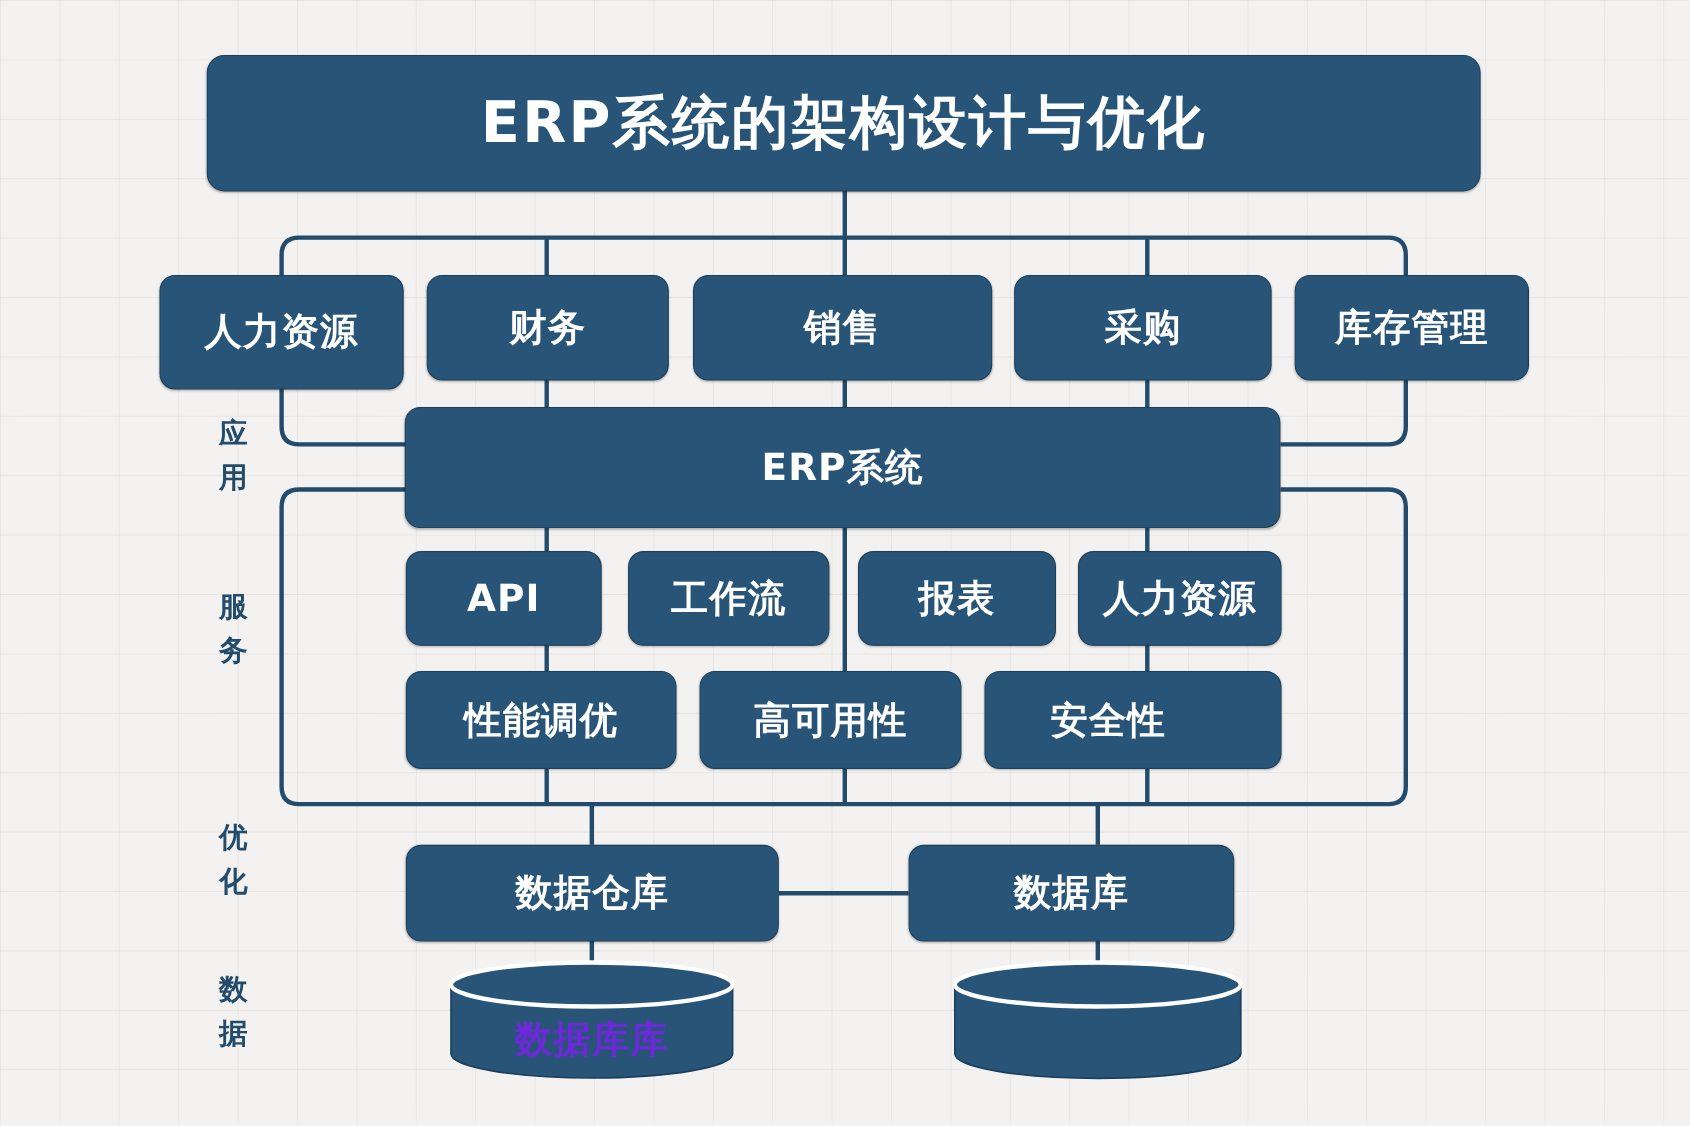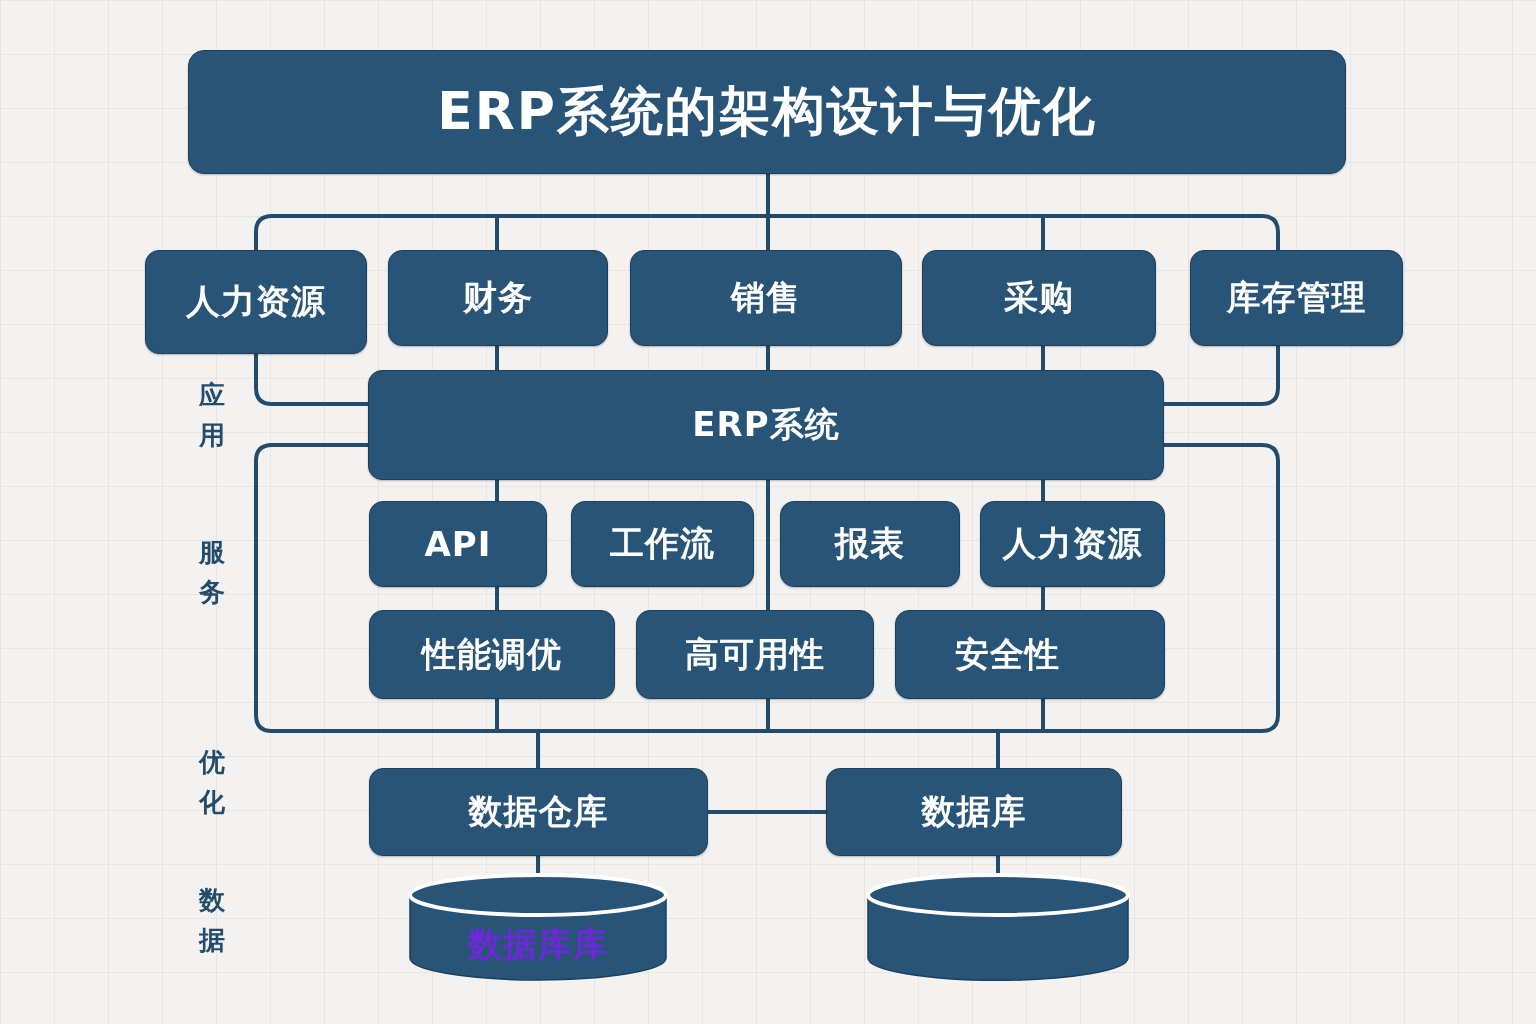--- a/index.html
+++ b/index.html
@@ -83,21 +83,21 @@
 </div>
 <div class="box" style="left:388px;top:250px;width:220px;height:96px;">
   <span>财务</span>
 </div>
 <div class="box" style="left:630px;top:250px;width:272px;height:96px;">
   <span>销售</span>
 </div>
 <div class="box" style="left:922px;top:250px;width:234px;height:96px;">
   <span>采购</span>
 </div>
-<div class="box" style="left:1177px;top:250px;width:213px;height:96px;margin-left:13px;">
+<div class="box" style="left:1177px;top:250px;width:213px;height:96px;">
   <span>库存管理</span>
 </div>
 
 <div class="box erp-box" style="left:368px;top:370px;width:796px;height:110px;">
   <span>ERP系统</span>
 </div>
 
 <div class="box" style="left:369px;top:501px;width:178px;height:86px;">
   <span>API</span>
 </div>

